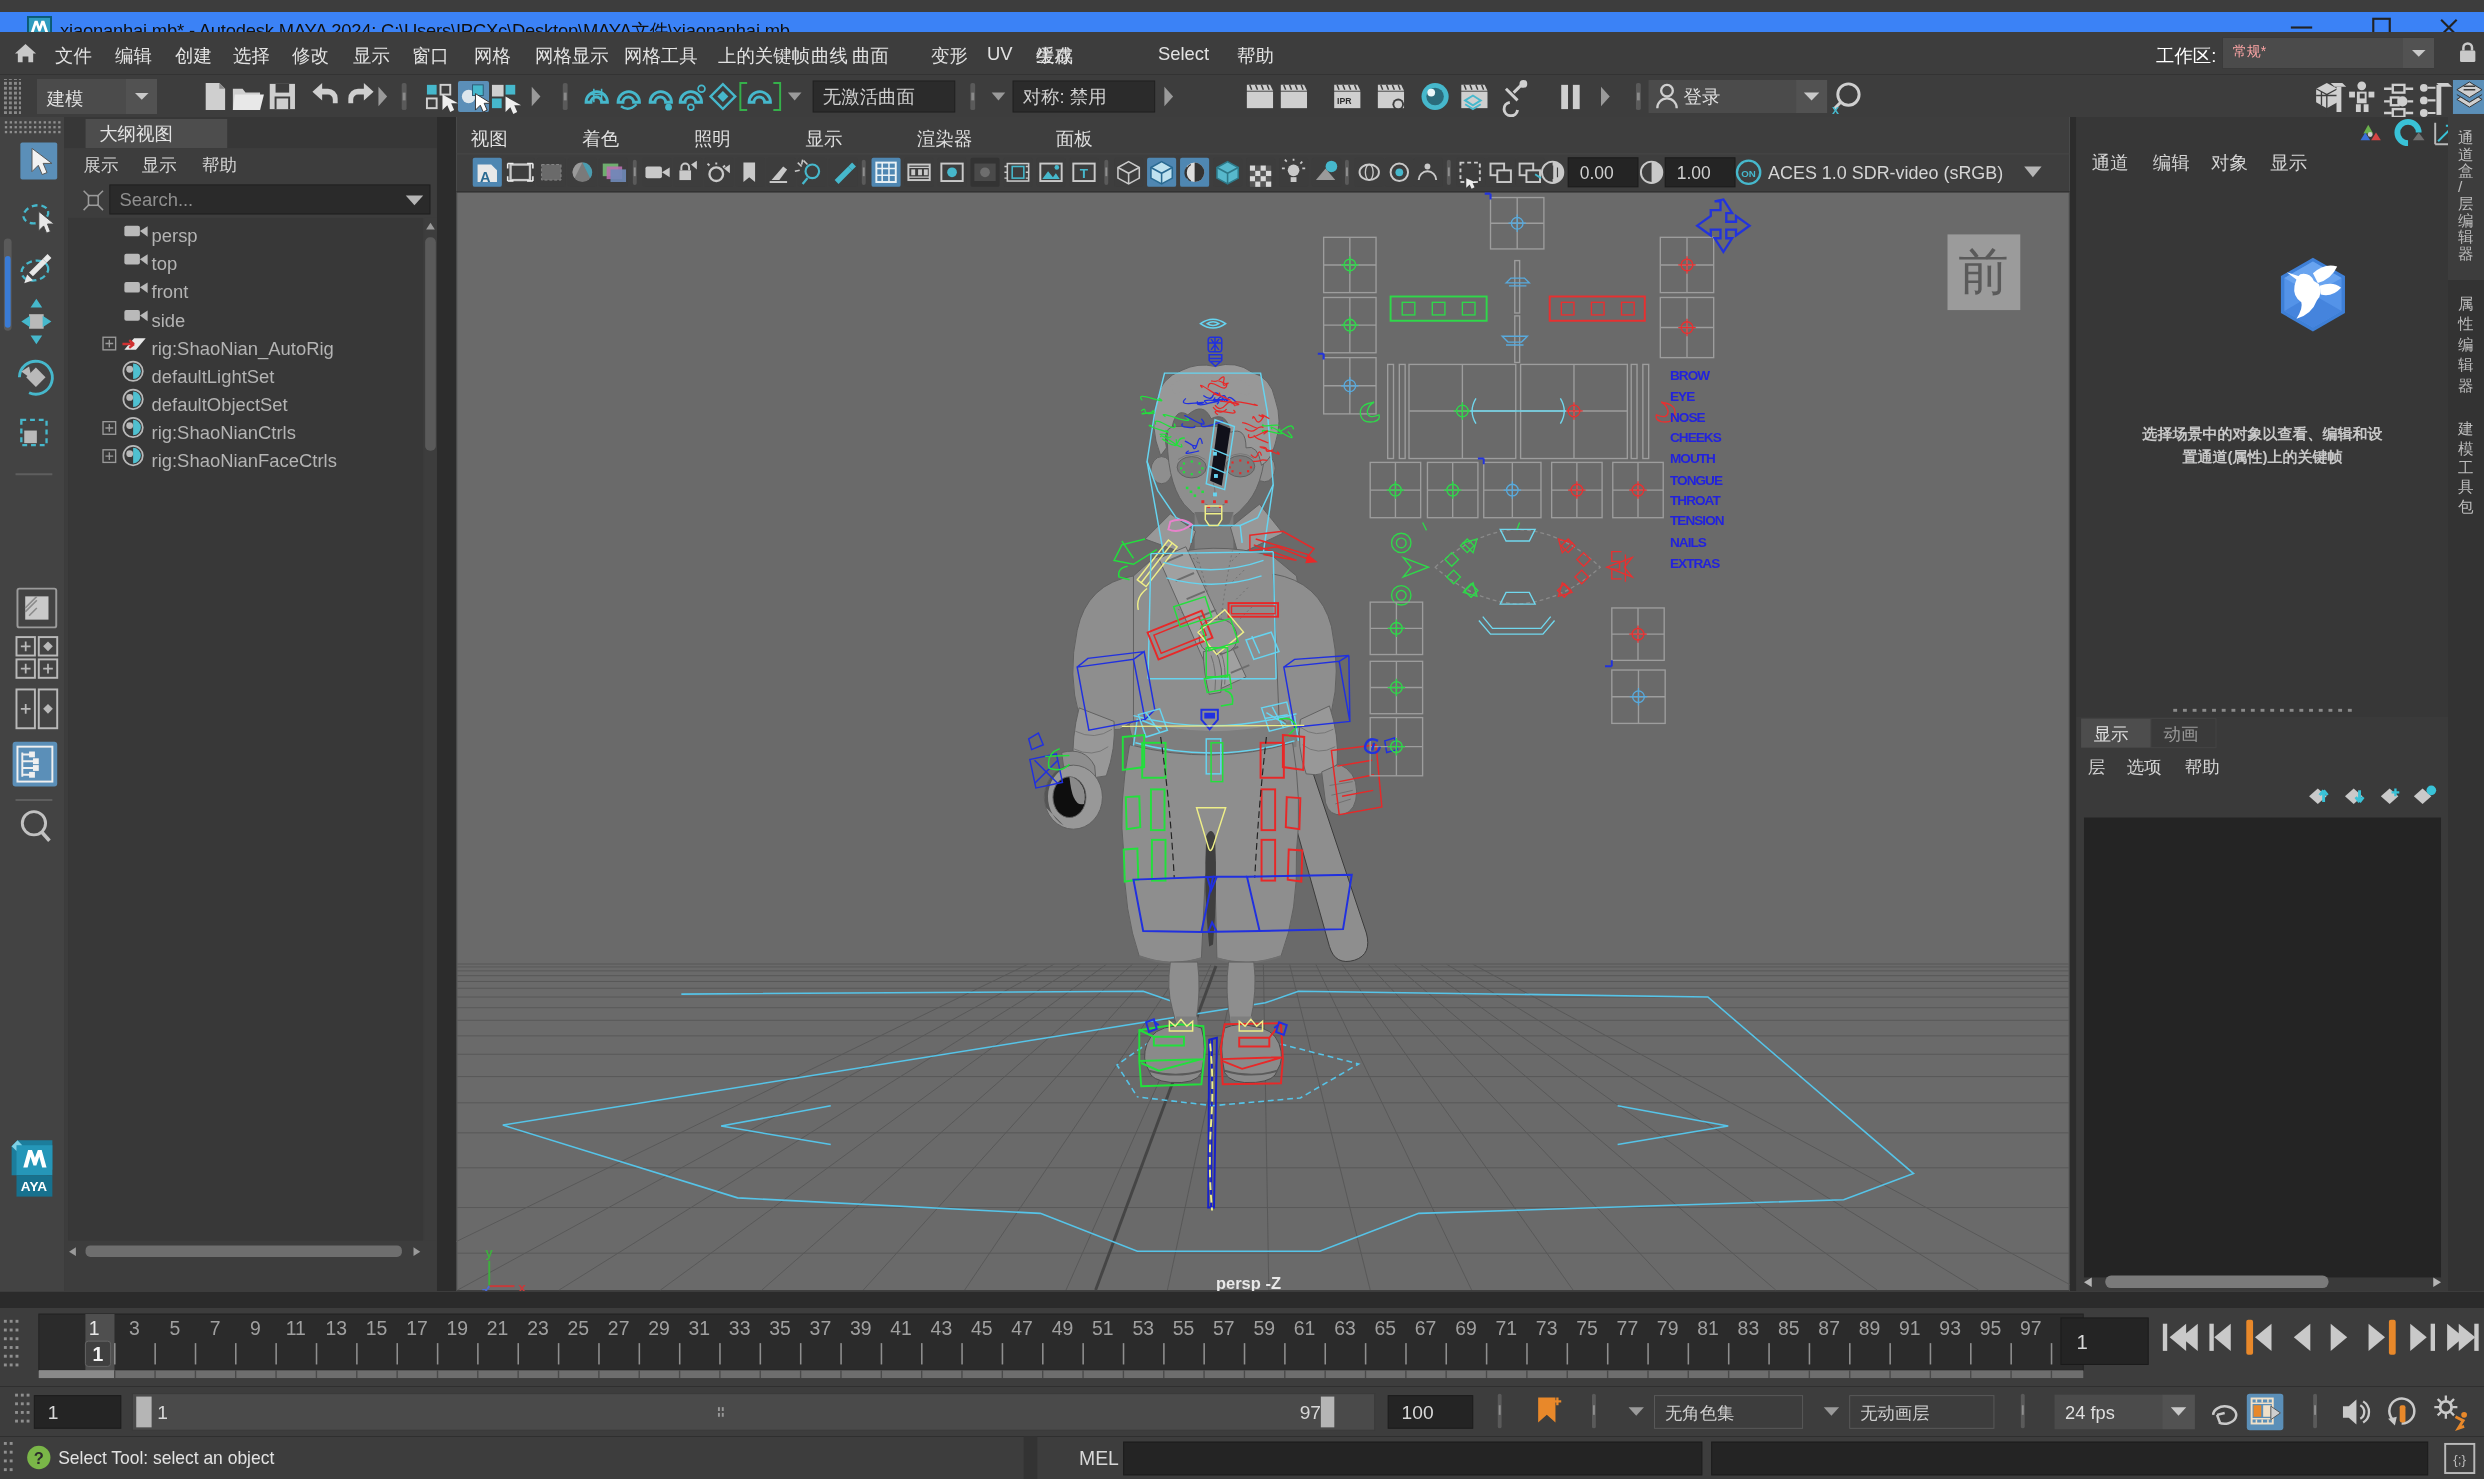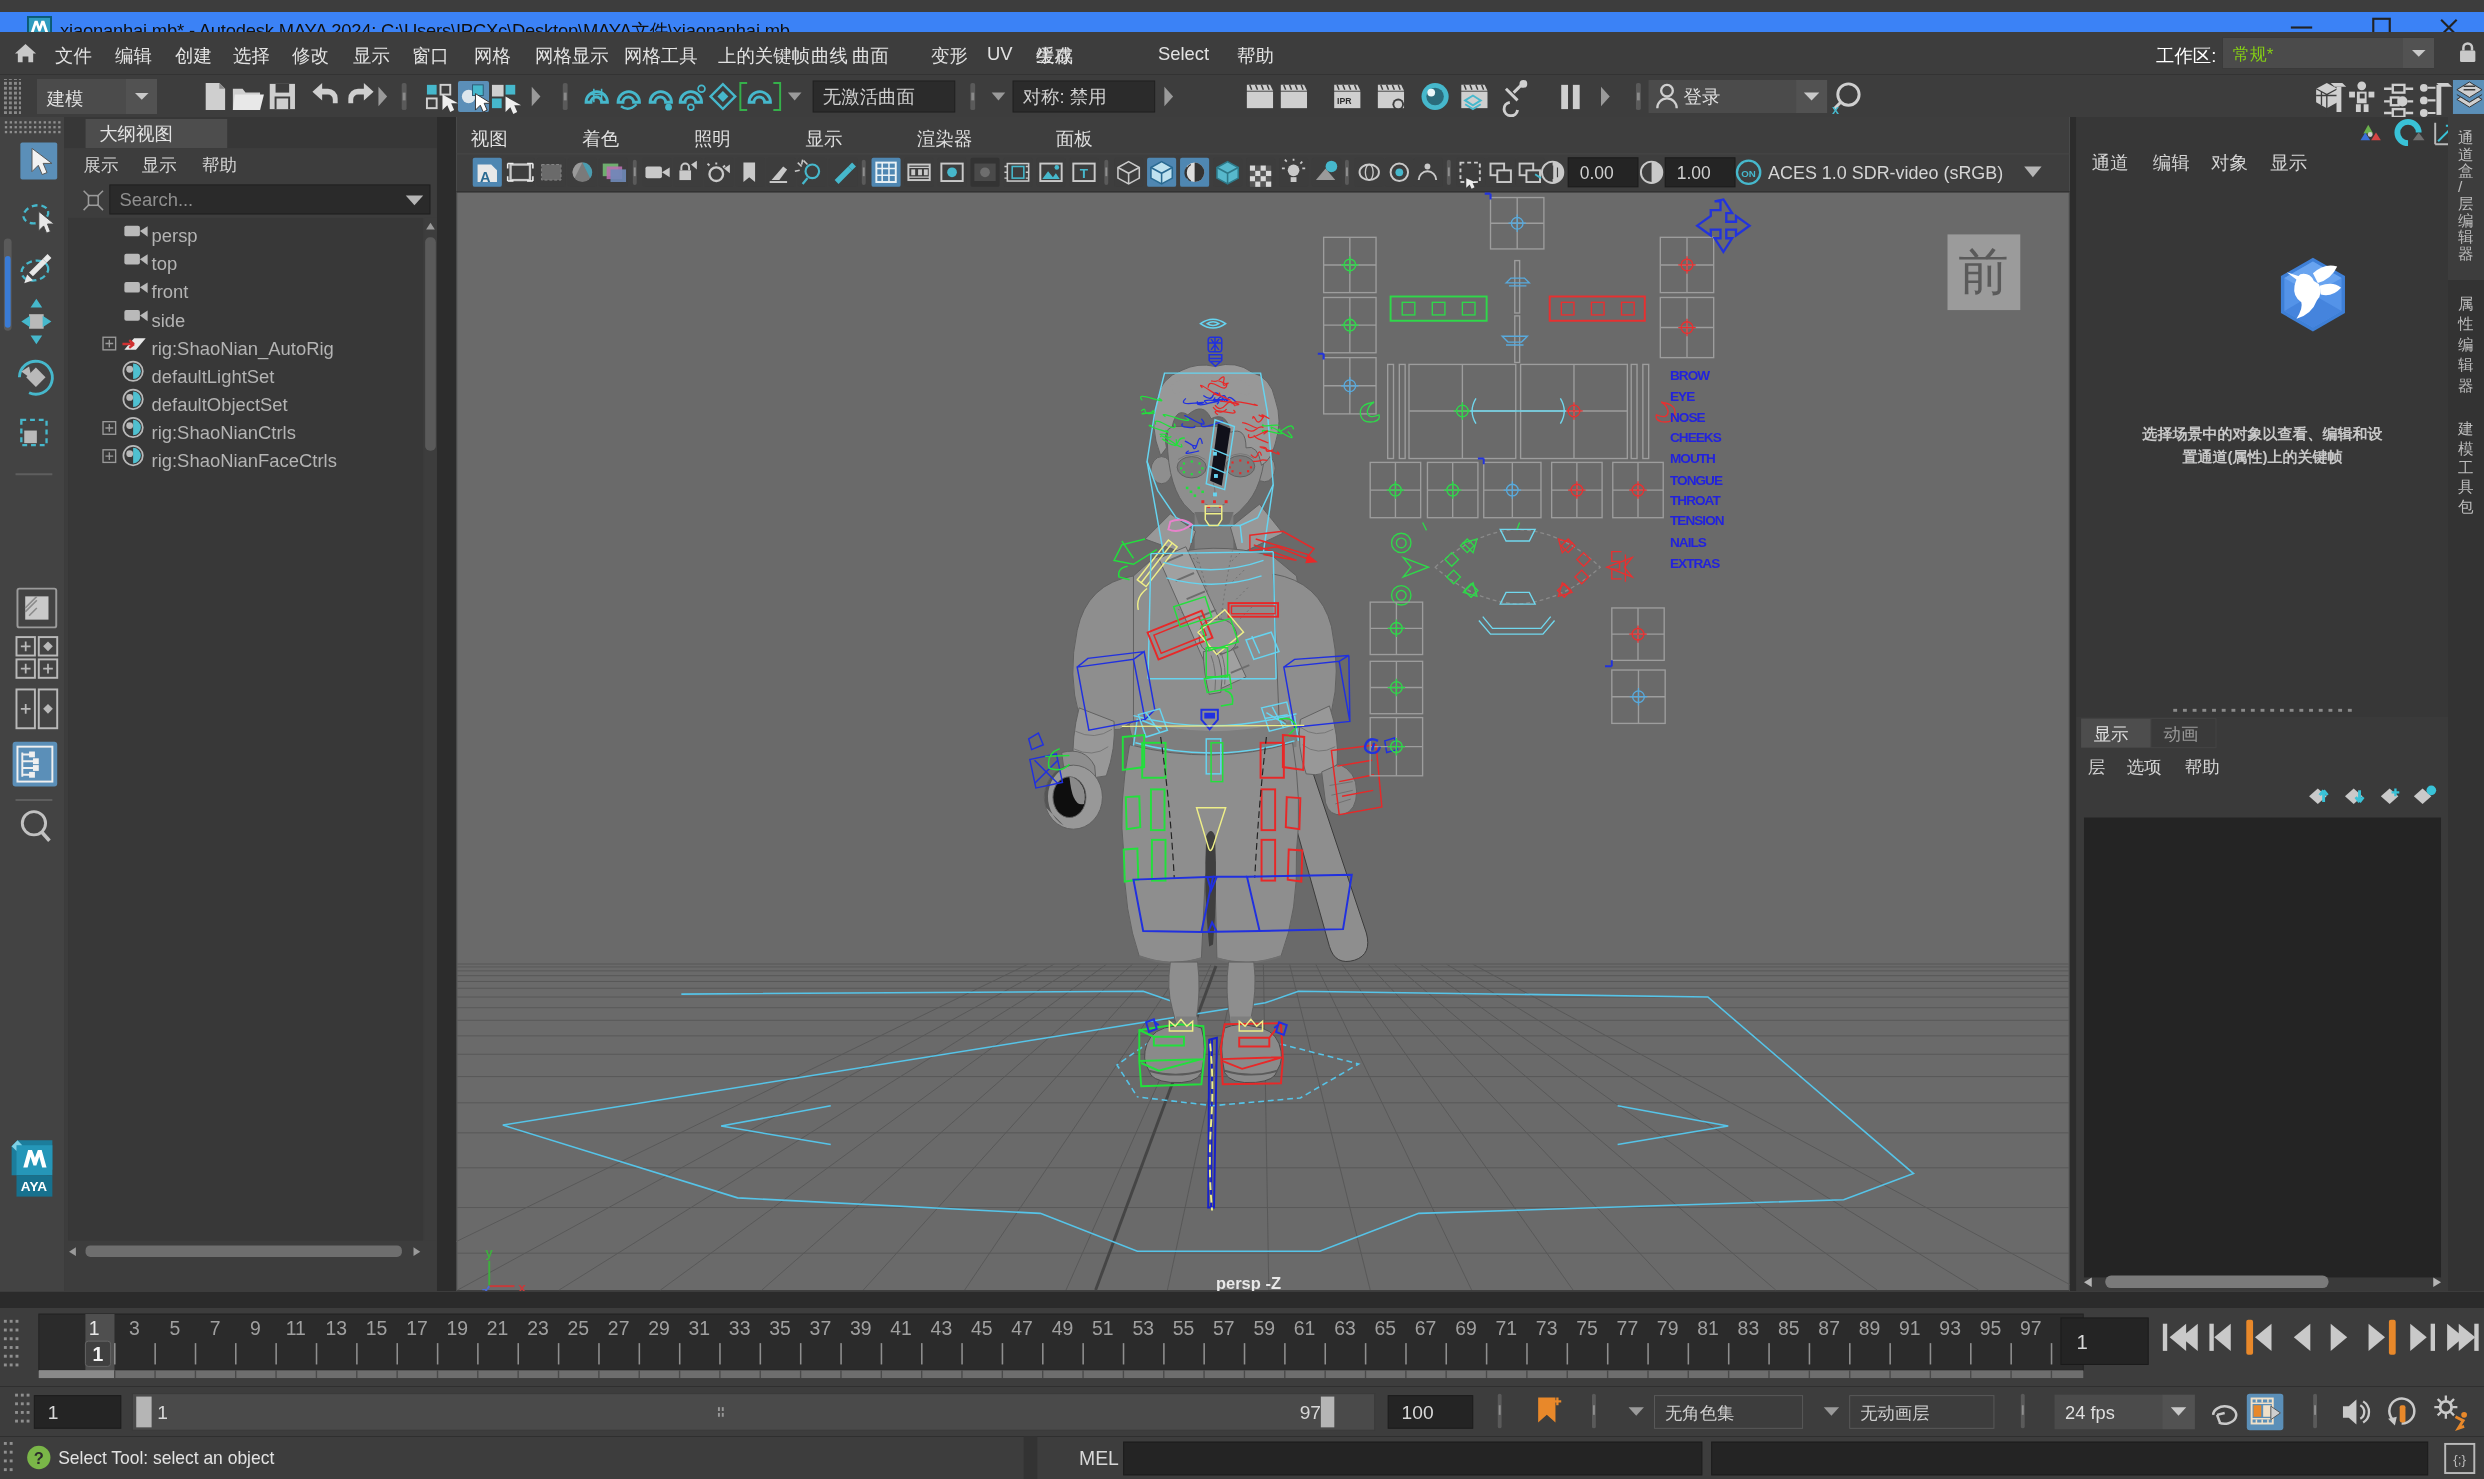--- a/index.html
+++ b/index.html
@@ -50,21 +50,21 @@
 <span style="left:811px">曲线</span>
 <span style="left:852px">曲面</span>
 <span style="left:931px">变形</span>
 <span style="left:987px">UV</span>
 <span style="left:1036px">生成</span>
 <span style="left:1036px">缓存</span>
 <span style="left:1158px">Select</span>
 <span style="left:1237px">帮助</span>
 <span style="left:2156px;color:#ffffff">工作区:</span>
 <div class="abs" style="left:2222px;top:4.9px;width:212px;height:32px;background:#4b4b4b;border:1px solid #3a3a3a">
-      <div class="abs" style="left:9.7px;top:4.9px;font-size:17px;color:#84cc16">常规*</div>
+      <div class="abs" style="left:9.7px;top:4.9px;font-size:14px;color:#fca5a5">常规*</div>
       <div class="abs" style="left:180px;top:0;width:31px;height:30px;background:#525252">
         <svg class="abs" style="left:7.8px;top:11.6px" width="15.5" height="9.7" viewBox="0 0 16 10">
           <path d="M1 1 L8 8 L15 1 Z" fill="#c9c9c9"></path>
         </svg>
       </div>
     </div>
 <svg class="abs" style="left:2458px;top:8.7px" width="19.4" height="23" viewBox="0 0 20 24">
       <rect x="2" y="10" width="16" height="12" rx="1.5" fill="#c9c9c9"></rect>
       <path d="M5.5 10 v-3 a4.5 4.5 0 0 1 9 0 v3" fill="none" stroke="#c9c9c9" stroke-width="2.6"></path>
     </svg>

